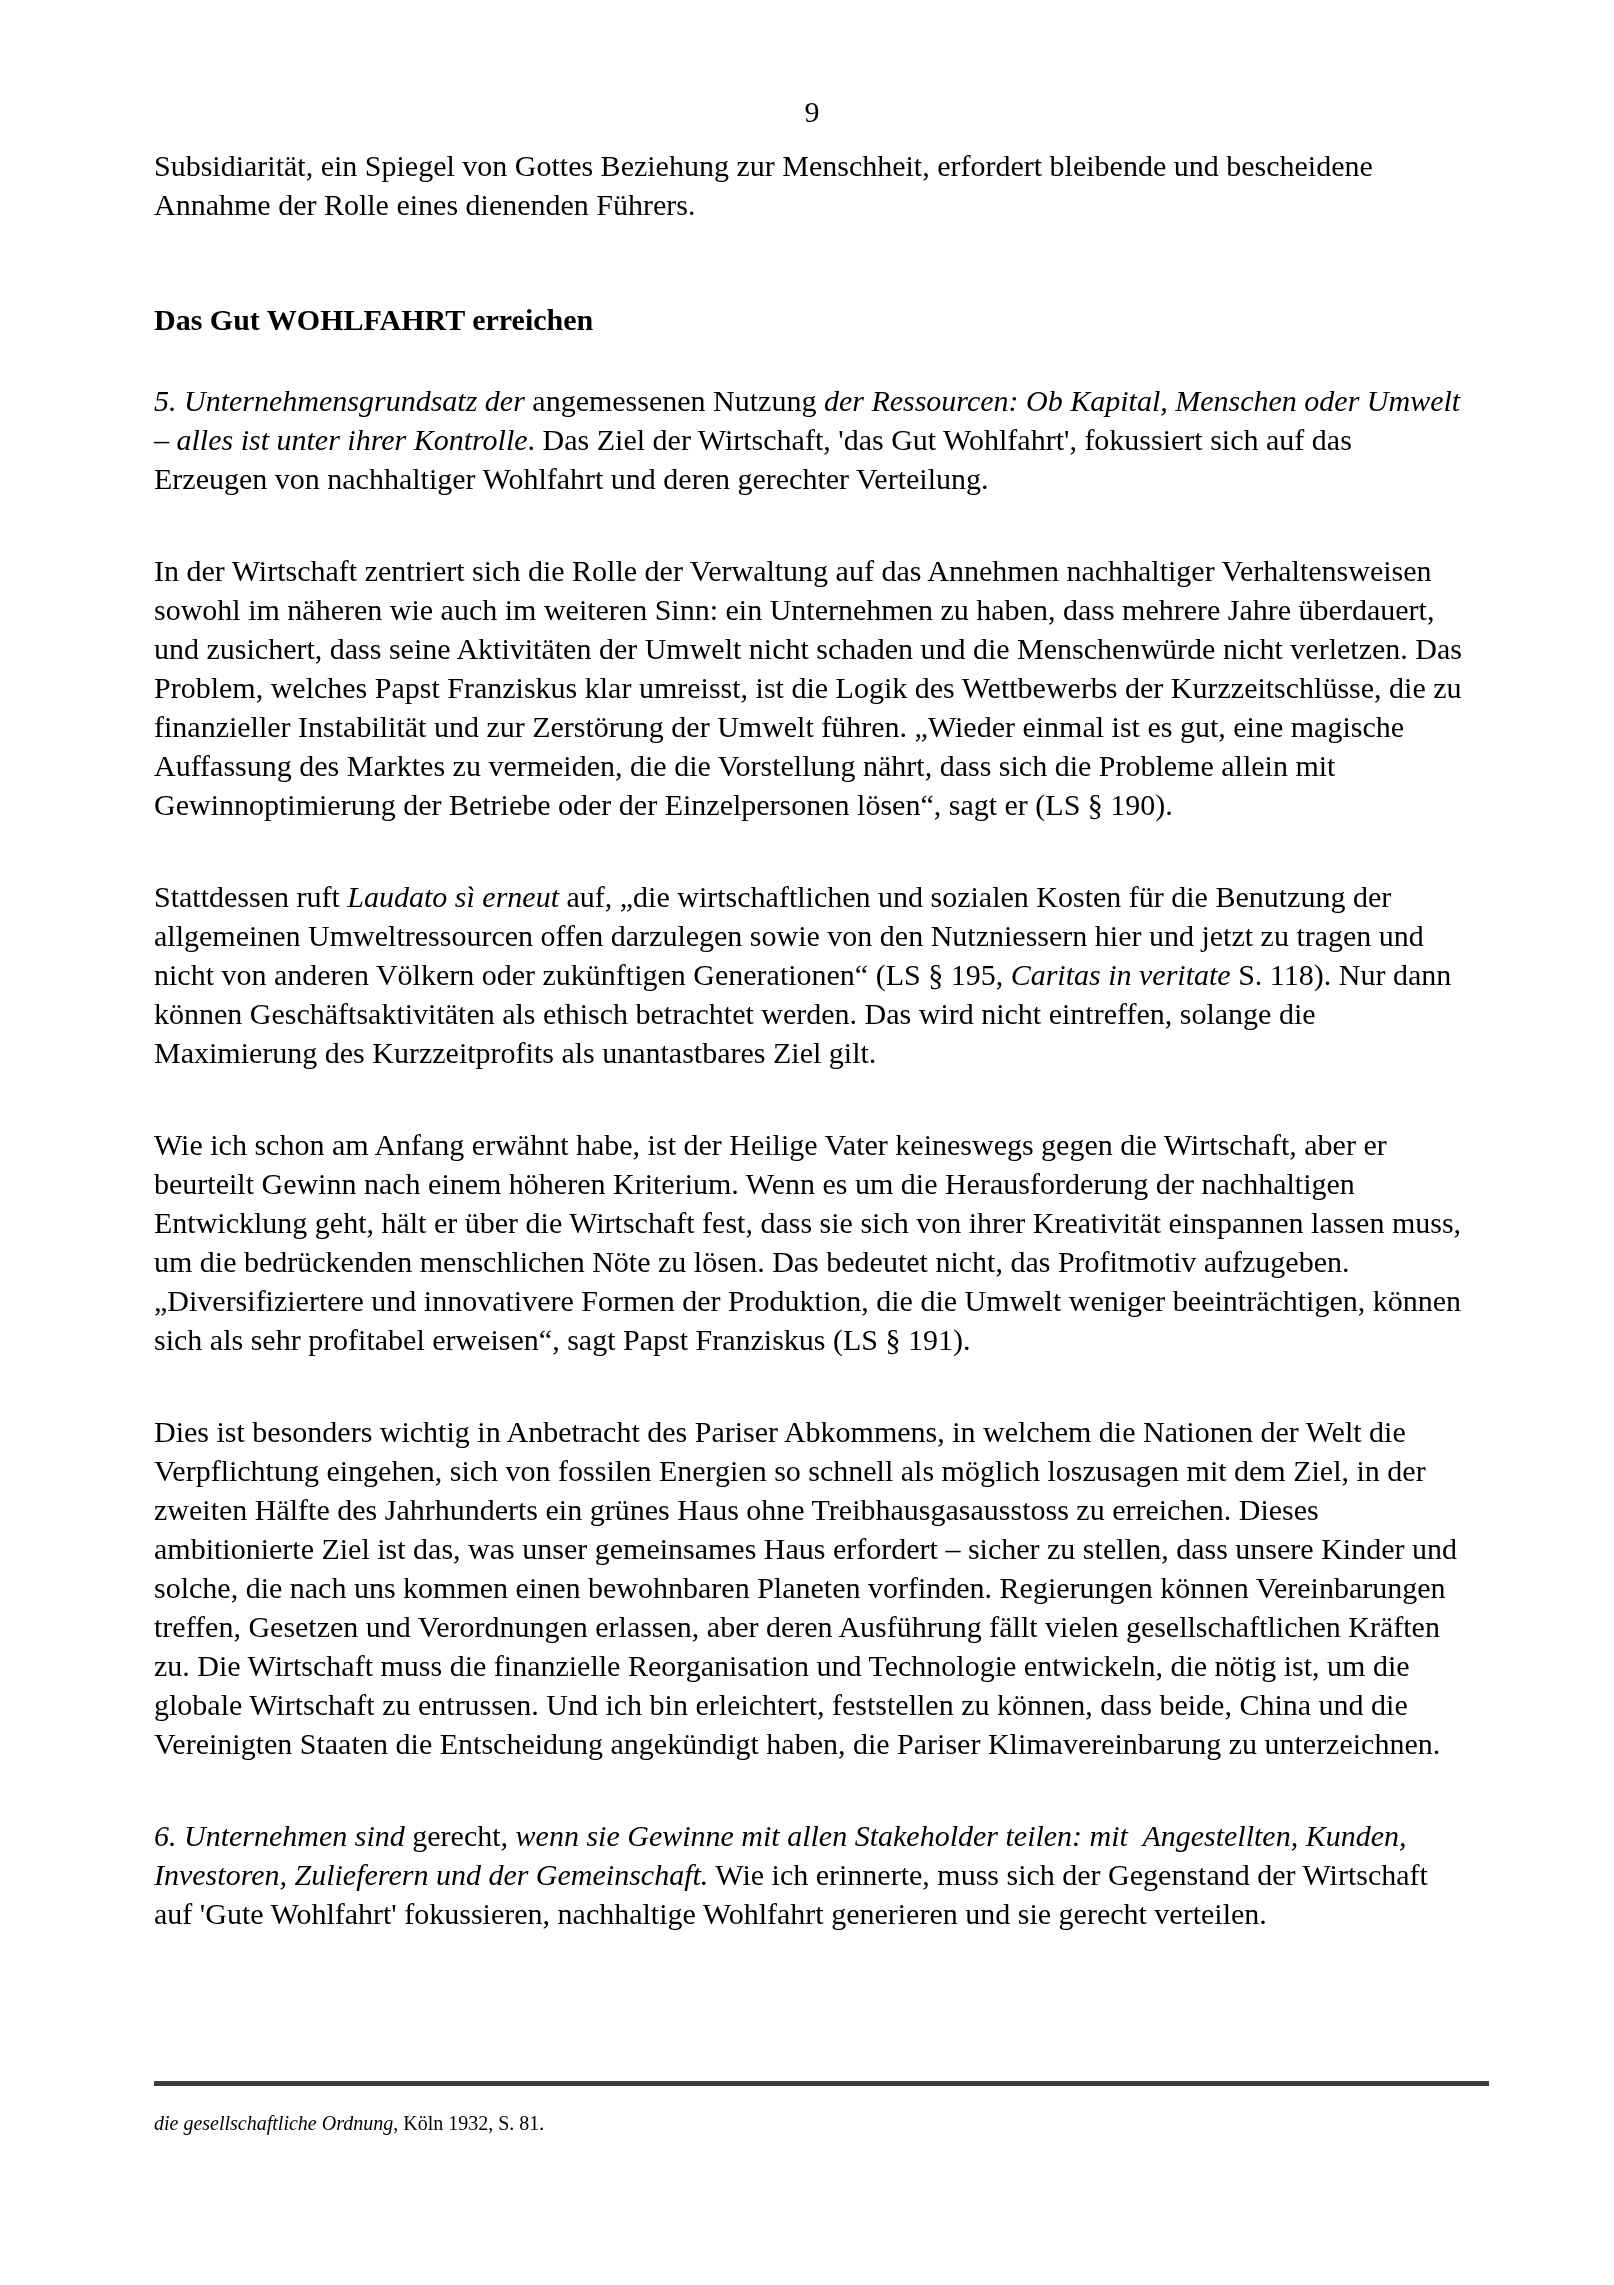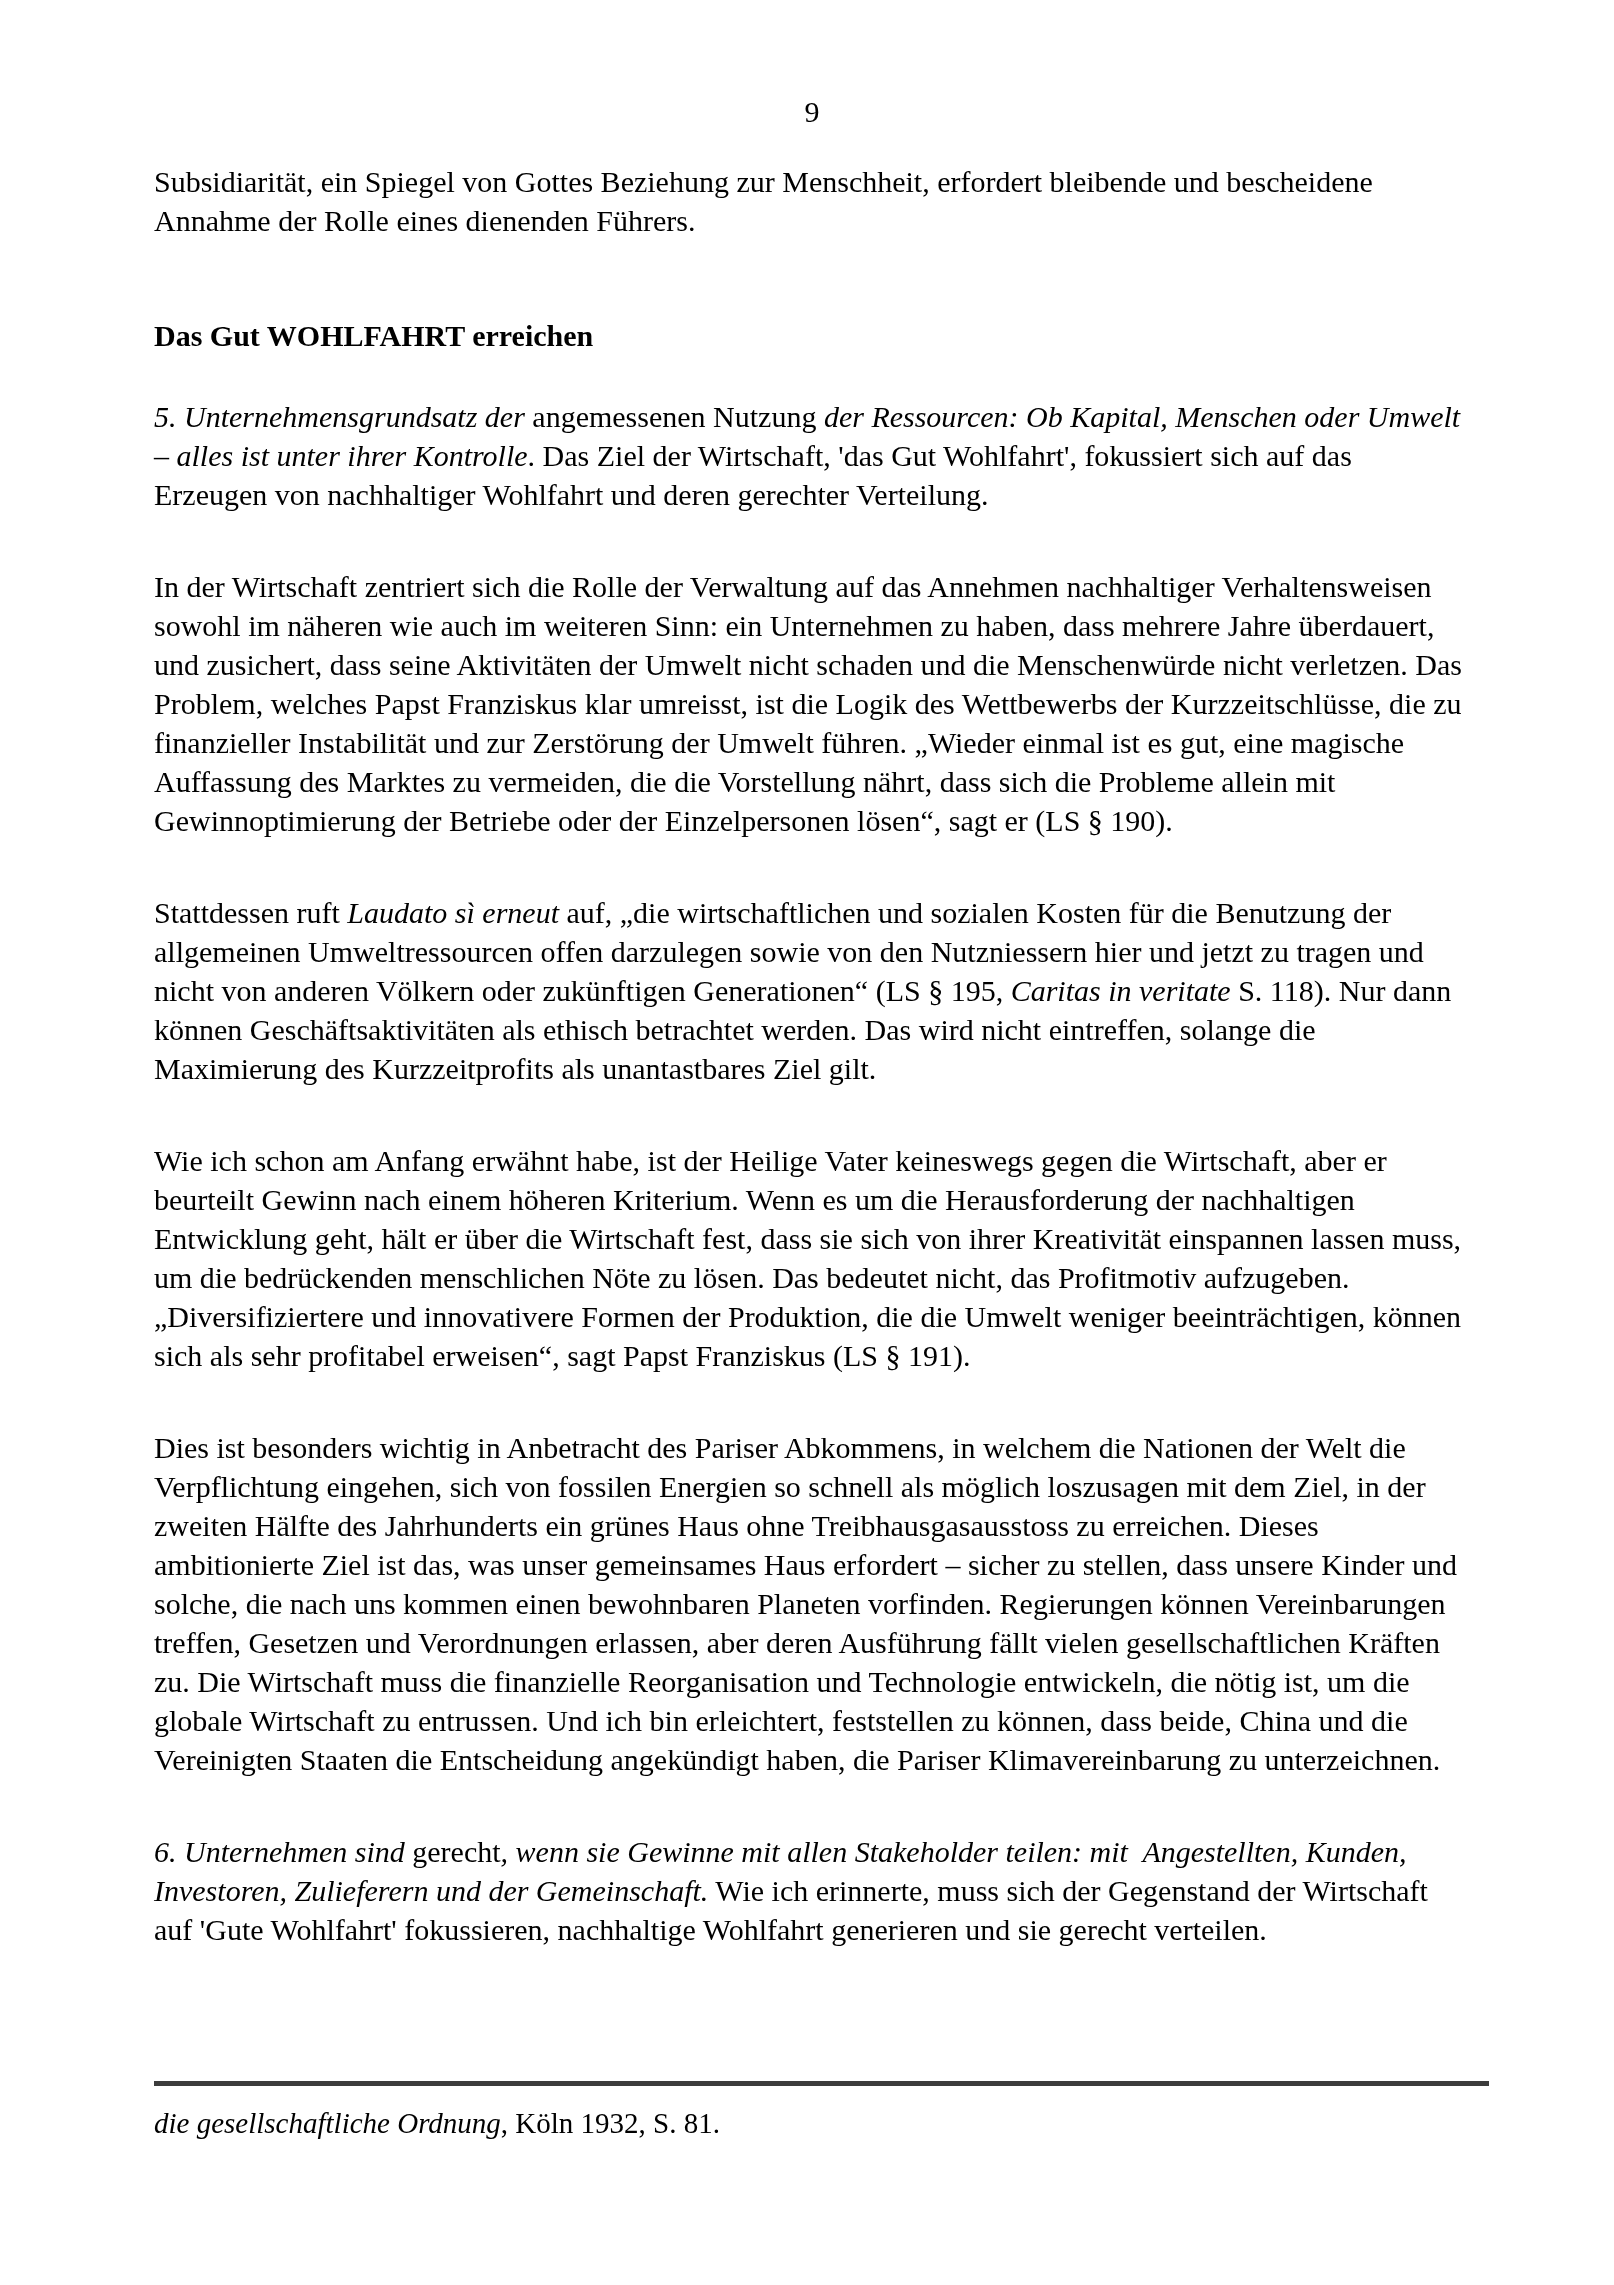--- a/index.html
+++ b/index.html
@@ -16,21 +16,21 @@
     position: absolute;
     left: 154px;
     top: 0;
     width: 1316px;
     padding-top: 92px;
     font-size: 30px;
     line-height: 39px;
   }
   .page-number { text-align: center; }
   .para { white-space: pre-wrap; text-align: left; }
-  .para-intro { margin-top: 31px; }
+  .para-intro { margin-top: 15px; }
   .section-heading {
     margin-top: 76px;
     font-weight: bold;
     text-align: left;
   }
   .para-principle-5 { margin-top: 42px; }
   .para-std { margin-top: 53px; }
   .run-r { font-style: normal; font-weight: normal; }
   .run-i { font-style: italic; }
   .run-b { font-weight: normal; }
@@ -40,21 +40,21 @@
     top: 2081px;
     width: 1335px;
   }
   .footnote-rule {
     width: 100%;
     height: 4.5px;
     background: #3c3c3c;
   }
   .footnote-text {
     margin-top: 22px;
-    font-size: 29px;
+    font-size: 20px;
     line-height: 31px;
     white-space: pre-wrap;
   }
 </style>
 </head>
 <body>
 
 <div class="page">
   <div class="content">
     <div class="page-number">9</div>

